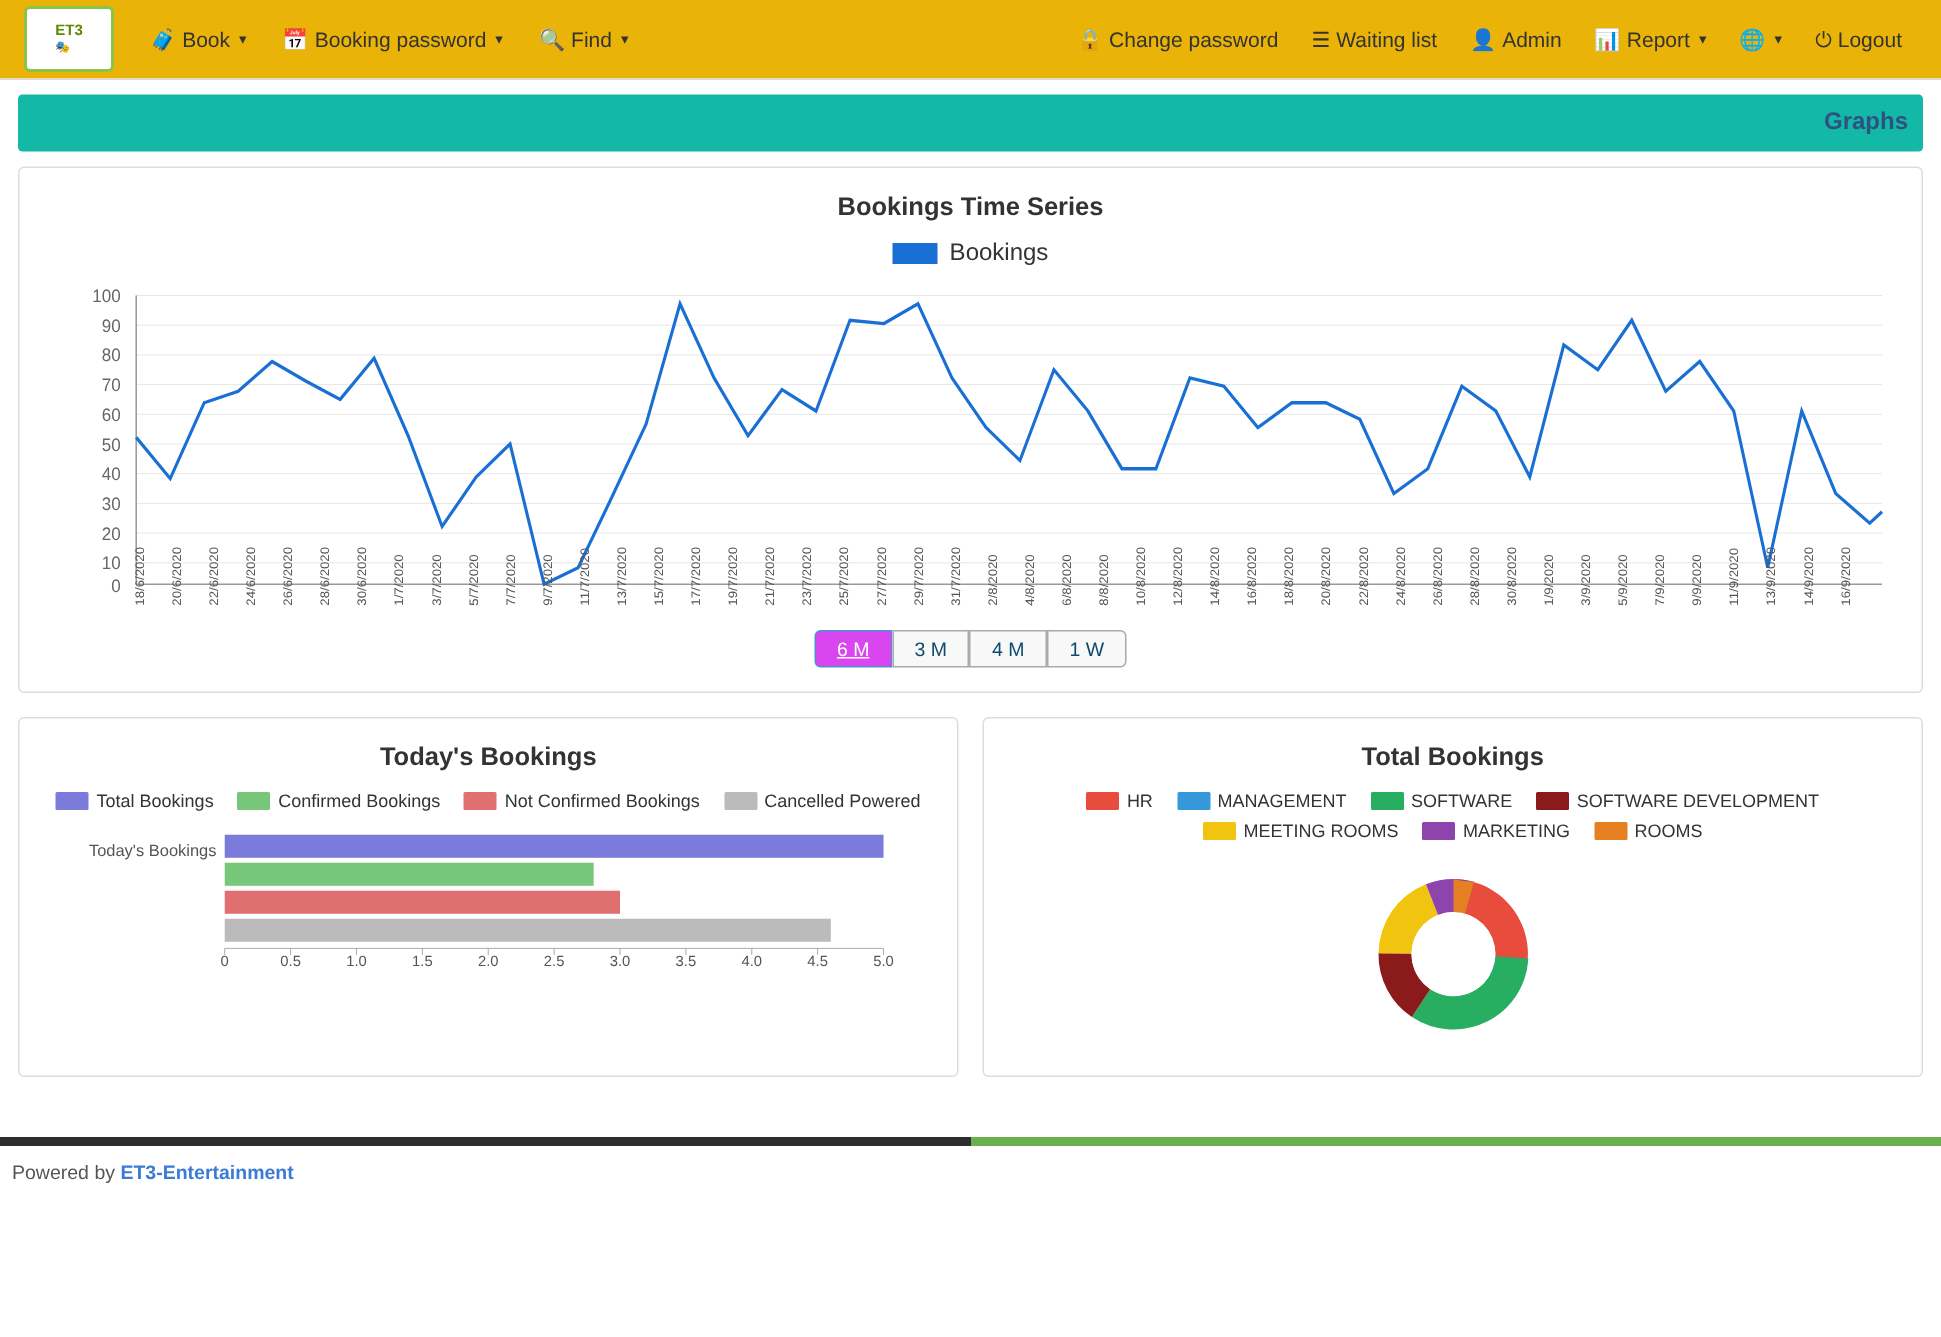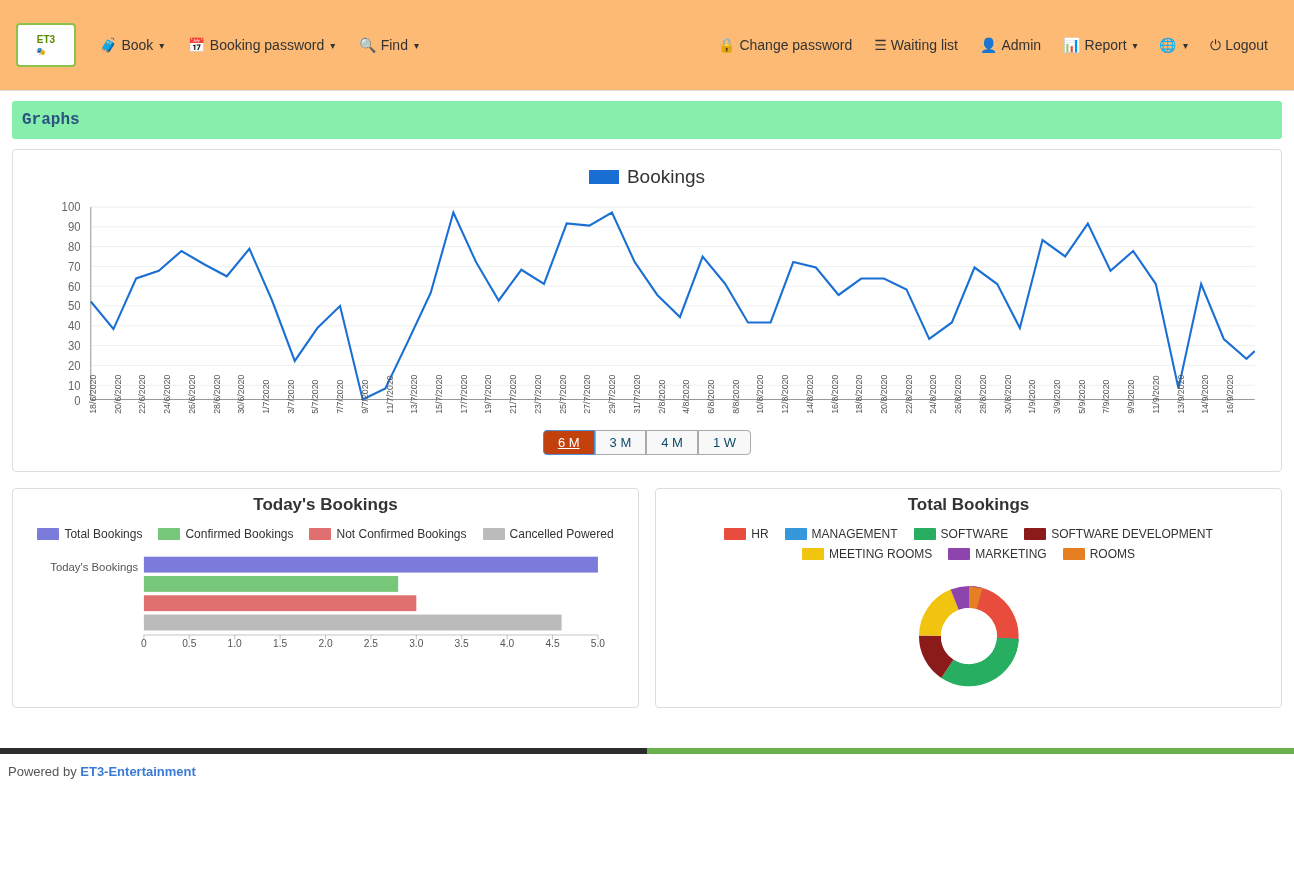--- a/index.html
+++ b/index.html
@@ -2,23 +2,23 @@
 <html><head>
   <meta charset="utf-8">
   <style>
     * { box-sizing: border-box; margin: 0; padding: 0; }
     body { font-family: Arial, sans-serif; font-size: 14px; background: #fff; color: #333; }
 
     
     .navbar {
       display: flex;
       align-items: center;
-      padding: 23px 16px;
+      padding: 4px 16px;
       border-bottom: 1px solid #ddd;
-      background: #fdba74;
+      background: #eab308;
       flex-wrap: wrap;
       gap: 4px;
     }
     .navbar-brand { display: flex; align-items: center; margin-right: 10px; }
     .brand-logo {
       width: 60px; height: 44px;
       background: #fff;
       border: 2px solid #8bc34a;
       border-radius: 4px;
       display: flex; align-items: center; justify-content: center;
@@ -31,29 +31,28 @@
       color: #333;
       text-decoration: none;
       font-size: 14px;
       border-radius: 3px;
     }
     .nav-right { margin-left: auto; display: flex; align-items: center; gap: 2px; }
     .caret { font-size: 10px; margin-left: 2px; }
 
     
     .page-title-bar {
-      background: #86efac;
-      text-align: left;
+      background: #14b8a6;
+      text-align: right;
       padding: 10px;
       font-weight: bold;
       font-size: 16px;
       color: #2c5282;
       margin: 10px 12px;
       border-radius: 3px;
-      font-family: Liberation Mono, monospace;
     }
 
     
     .main-content { padding: 0 12px 20px; }
 
     
     .chart-card {
       border: 1px solid #ddd;
       border-radius: 4px;
       padding: 16px;
@@ -75,21 +74,21 @@
     }
     .ts-chart-container svg { width: 100%; height: 100%; }
 
     
     .legend {
       display: flex;
       justify-content: center;
       align-items: center;
       gap: 8px;
       margin-bottom: 8px;
-      font-size: 19px;
+      font-size: 16px;
     }
     .legend-box {
       width: 30px; height: 14px;
       display: inline-block;
     }
 
     
     .time-buttons {
       display: flex;
       justify-content: center;
@@ -99,32 +98,32 @@
     .time-btn {
       padding: 4px 14px;
       border: 1px solid #aaa;
       background: #f8f8f8;
       cursor: pointer;
       font-size: 13px;
       color: #0c4a6e;
     }
     .time-btn:first-child { border-radius: 4px 0 0 4px; }
     .time-btn:last-child { border-radius: 0 4px 4px 0; }
-    .time-btn.active { background: #c2410c; color: #fff; border-color: #4a90d9; text-decoration: underline; }
+    .time-btn.active { background: #d946ef; color: #fff; border-color: #4a90d9; text-decoration: underline; }
 
     
     .bottom-row {
       display: flex;
       gap: 16px;
     }
     .bottom-card {
       flex: 1;
       border: 1px solid #ddd;
       border-radius: 4px;
-      padding: 6px;
+      padding: 16px;
       background: #fff;
     }
 
     
     .legend-multi {
       display: flex;
       flex-wrap: wrap;
       gap: 6px 16px;
       justify-content: center;
       font-size: 12px;
@@ -218,20 +217,21 @@
   </div>
 </nav>
 
 <div class="page-title-bar">
   <span>Graphs</span>
 </div>
 
 <div class="main-content">
 
   <div class="chart-card">
+    <div class="chart-title">Bookings Time Series</div>
 
     <div class="legend">
       <span class="legend-box" style="background:#1a6fd4;"></span>
       <span>Bookings</span>
     </div>
 
     <div class="ts-chart-container">
       <svg viewBox="0 0 1200 200" preserveAspectRatio="none" xmlns="http://www.w3.org/2000/svg">
 
         <line x1="60" y1="10" x2="1190" y2="10" stroke="#e0e0e0" stroke-width="0.5"></line>

